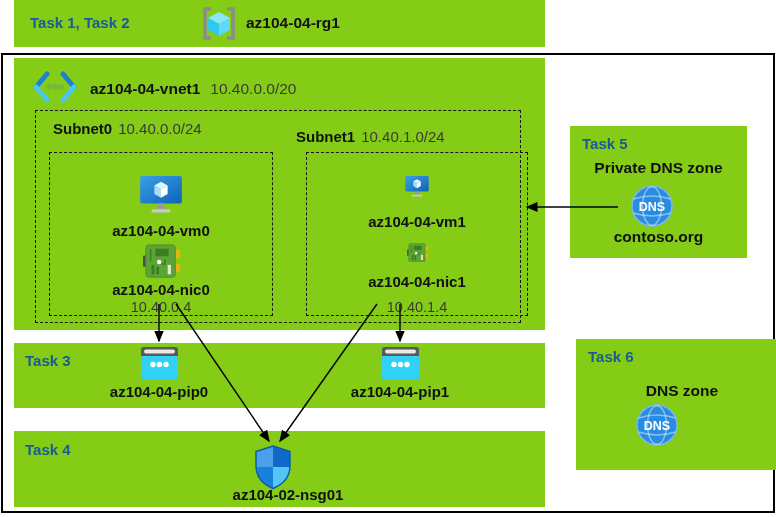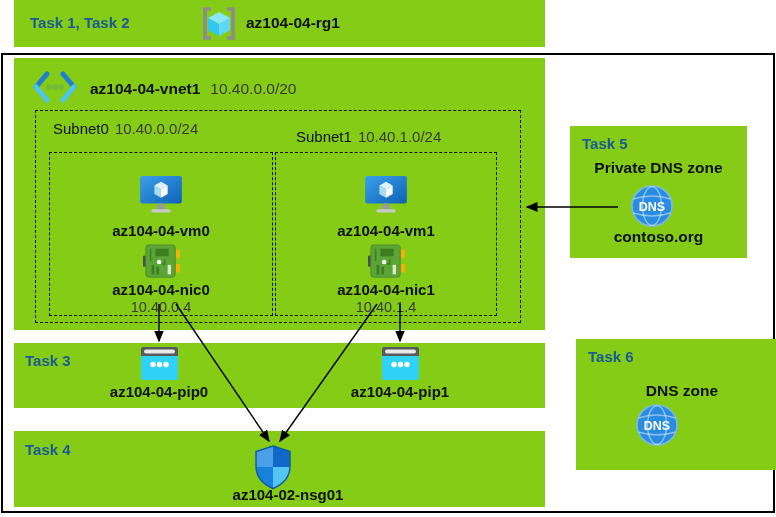--- a/index.html
+++ b/index.html
@@ -9,21 +9,21 @@
   .bold-label{font-size:15px;font-weight:bold;color:#111;white-space:nowrap;}
   .outer-border{position:absolute;left:1px;top:53px;width:774px;height:460px;border:2px solid #000;box-sizing:border-box;}
   
   .vnet-panel{left:14px;top:58px;width:531px;height:272px;}
   .vnet-icon{position:absolute;left:19px;top:13px;}
   .vnet-title{position:absolute;left:76px;top:22px;font-size:15.5px;white-space:nowrap;}
   .vnet-title .name{font-weight:bold;color:#111;}
   .vnet-title .cidr{color:#3a3a3a;margin-left:10px;}
   .subnets-outer{position:absolute;left:21px;top:52px;width:486px;height:213px;border:1px dashed #141414;box-sizing:border-box;}
   .subnet-label{position:absolute;white-space:nowrap;}
-  .subnet-label .name{font-size:15px;font-weight:normal;color:#111;}
+  .subnet-label .name{font-size:15px;font-weight:bold;color:#111;}
   .subnet-label .cidr{font-size:15px;color:#3a3a3a;margin-left:6px;}
   .subnet-box{position:absolute;top:41px;height:164px;border:1px dashed #141414;box-sizing:border-box;display:flex;flex-direction:column;align-items:center;padding-top:23px;}
   .subnet-box .vm-label{margin-top:7px;font-size:15px;font-weight:bold;color:#111;}
   .subnet-box .nic-icon{margin-top:5px;}
   .subnet-box .nic-label{margin-top:3px;font-size:15px;font-weight:bold;color:#111;}
   .subnet-box .nic-ip{margin-top:1px;font-size:14.5px;color:#3a3a3a;}
   
   .task3-band{left:14px;top:343px;width:531px;height:65px;}
   .task4-band{left:14px;top:431px;width:531px;height:76px;}
   .pip-group{position:absolute;display:flex;flex-direction:column;align-items:center;width:160px;}
@@ -111,21 +111,21 @@
           <rect x="26" y="22" width="3.5" height="10" fill="#dce9cf"></rect>
           <path d="M8 5 v13 M23 16 v5 h-3" stroke="#3c7d22" stroke-width="1.6" fill="none"></path>
         </svg>
         <div class="nic-label">az104-04-nic0</div>
         <div class="nic-ip">10.40.0.4</div>
       </div>
 
       <div class="subnet-label" style="left:260px;top:17px;">
         <span class="name">Subnet1</span><span class="cidr">10.40.1.0/24</span>
       </div>
-      <div class="subnet-box" style="left:239px;width:222px;">
+      <div class="subnet-box" style="left:270px;width:222px;gap:8px;">
         <svg width="46" height="41" viewBox="0 0 46 41">
           <rect x="1" y="0" width="44" height="29" rx="2.5" fill="url(#gScreen)"></rect>
           <polygon points="23,6 30,10 23,14 16,10" fill="#dff4ff"></polygon>
           <polygon points="16,10 23,14 23,23 16,19" fill="#a9ddf6"></polygon>
           <polygon points="30,10 23,14 23,23 30,19" fill="#ffffff"></polygon>
           <path d="M20 29 h6 l1.5 6 h-9 z" fill="#9a9a9a"></path>
           <rect x="13" y="35" width="20" height="3.6" rx="1.4" fill="#c9c9c9"></rect>
         </svg>
         <div class="vm-label">az104-04-vm1</div>
         <svg class="nic-icon" width="39" height="36" viewBox="0 0 39 36">

